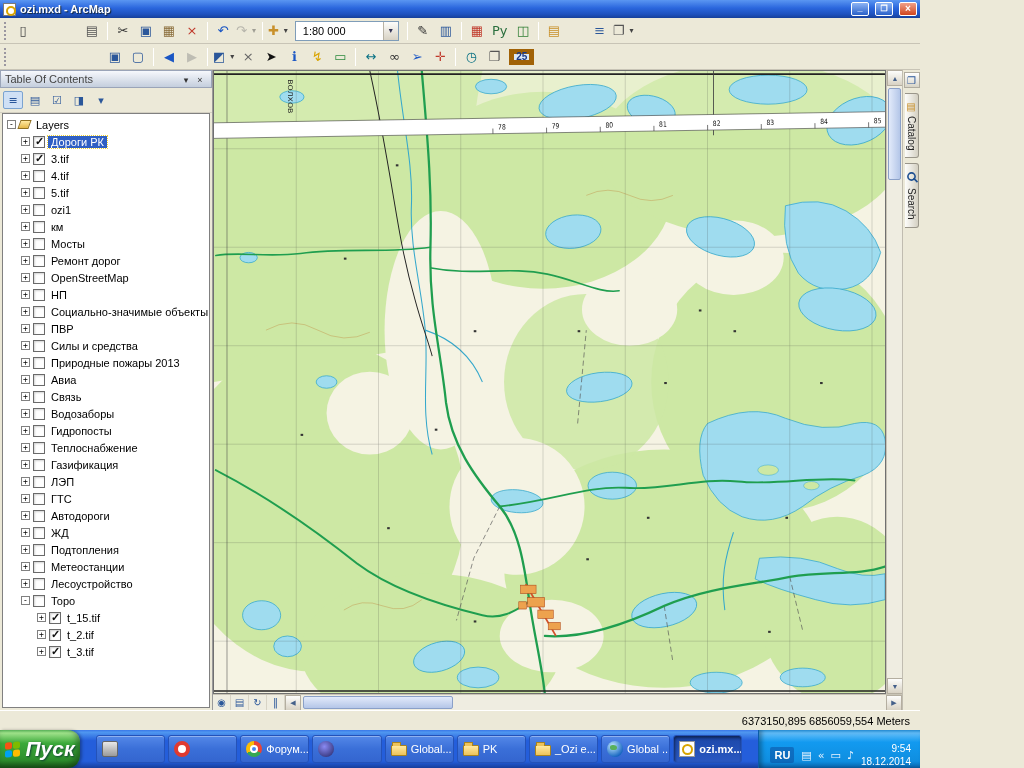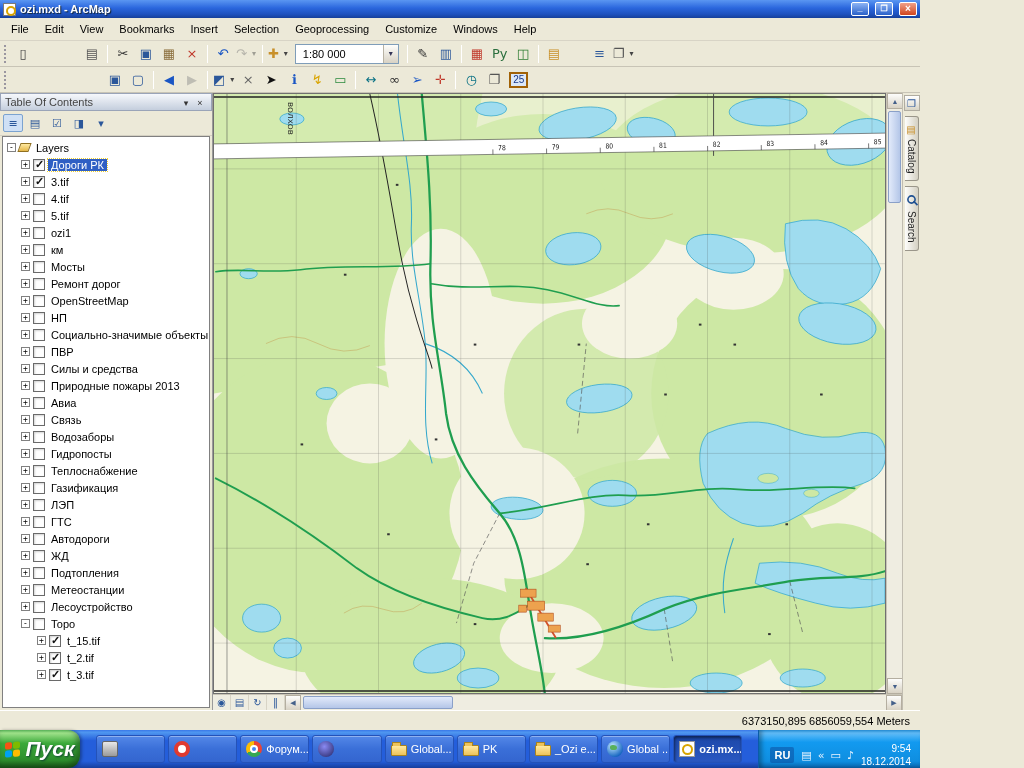--- a/index.html
+++ b/index.html
@@ -30,21 +30,21 @@
   .tbtn { min-width:22px; height:20px; display:flex; align-items:center; justify-content:center; border:1px solid transparent; border-radius:2px; position:relative; flex:none; }
   .tbtn.disabled { opacity:.45; }
   .tbtn.dropdown { padding-right:10px; }
   .tbtn.dropdown::after { content:"▾"; position:absolute; right:1px; top:4px; font-size:8px; color:#444; }
   .glyph { font-size:13px; line-height:1; font-family:"DejaVu Sans",sans-serif; }
   .glyph:empty { display:none; }
   .scale-combo { width:104px; height:20px; background:#fff; border:1px solid #7f9db9; display:flex; align-items:center; margin:0 4px; flex:none; }
   .scale-value { flex:1; padding-left:7px; font-size:11px; }
   .combo-arrow { width:15px; height:18px; background:linear-gradient(#fdfdfb,#d8d2c4); border-left:1px solid #b8b2a4; text-align:center; font-size:8px; line-height:18px; color:#335; }
   .combo-arrow::after { content:"▾"; }
-  .badge25 { min-width:18px; height:16px; border:2px solid #a16207; background:#dce8f8; color:#18388a; font-weight:normal; font-size:10px;
+  .badge25 { min-width:18px; height:16px; border:5px solid #a16207; background:#dce8f8; color:#18388a; font-weight:bold; font-size:10px;
     display:flex; align-items:center; justify-content:center; margin-left:3px; padding:0 2px; }
 
   
   .ci { display:inline-block; position:relative; }
   .ci-mag,.ci-magplus,.ci-magminus { width:11px; height:11px; border:2px solid #1d4f91; border-radius:50%; }
   .ci-mag::after,.ci-magplus::after,.ci-magminus::after { content:""; position:absolute; width:7px; height:2px; background:#1d4f91; right:-5px; bottom:-2px; transform:rotate(45deg); }
 
   
   .main { flex:1; display:flex; min-height:0; }
 
@@ -129,33 +129,20 @@
 <div class="screen">
 
   <div class="titlebar">
     <span class="app-icon"></span>
     <span class="title-text">ozi.mxd - ArcMap</span>
     <span class="win-btn min"></span>
     <span class="win-btn max"></span>
     <span class="win-btn close"></span>
   </div>
 
-  <div class="menubar">
-
-  <span class="menu-item">File</span>
-      <span class="menu-item">Edit</span>
-      <span class="menu-item">View</span>
-      <span class="menu-item">Bookmarks</span>
-      <span class="menu-item">Insert</span>
-      <span class="menu-item">Selection</span>
-      <span class="menu-item">Geoprocessing</span>
-      <span class="menu-item">Customize</span>
-      <span class="menu-item">Windows</span>
-      <span class="menu-item">Help</span>
-    </div>
 
   <div class="toolbar">
     <span class="grip"></span>
     <div class="tb-group">
 
         <span class="tbtn">
           <span class="glyph" style="color: rgb(68, 68, 68);">▯</span>
         </span>
 
         <span class="tbtn">

